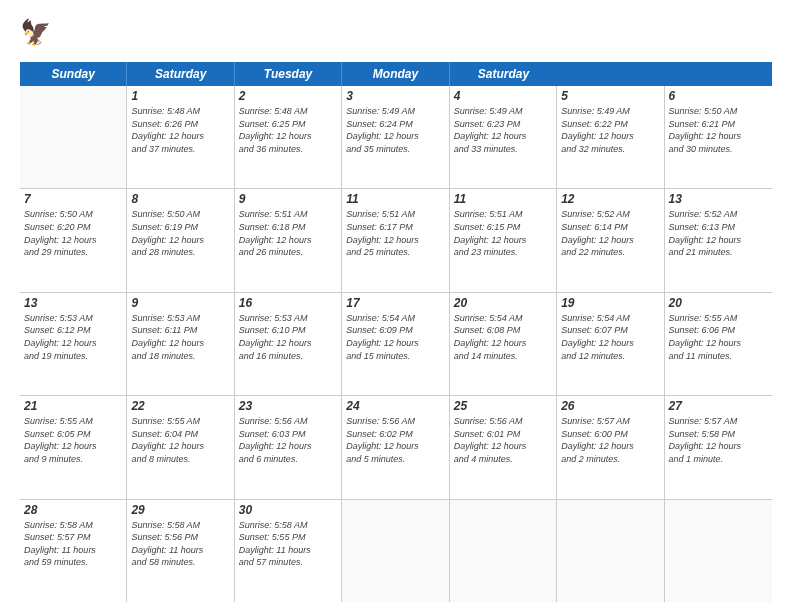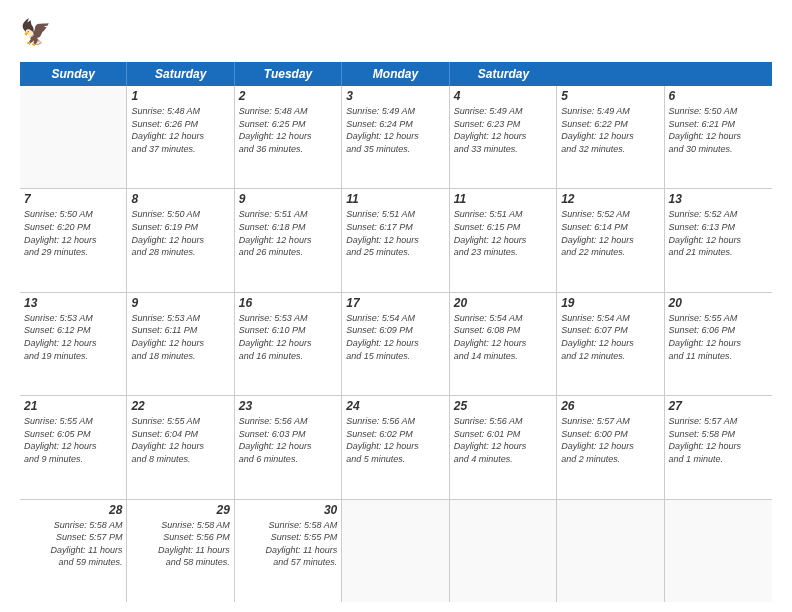--- a/index.html
+++ b/index.html
@@ -60,21 +60,21 @@
       flex: 1;
       display: flex;
       flex-direction: column;
     }
     .cal-week {
       display: grid;
       grid-template-columns: repeat(7, 1fr);
       flex: 1;
       border-bottom: 1px solid #ccc;
     }
-    .cal-week:last-child { border-bottom: none; text-align: right; }
+    .cal-week:last-child { border-bottom: none; }
     .cal-cell {
       border-right: 1px solid #ccc;
       padding: 3px 4px;
       font-size: 9.5px;
       color: #333;
       display: flex;
       flex-direction: column;
       min-height: 0;
     }
     .cal-cell:last-child { border-right: none; }

